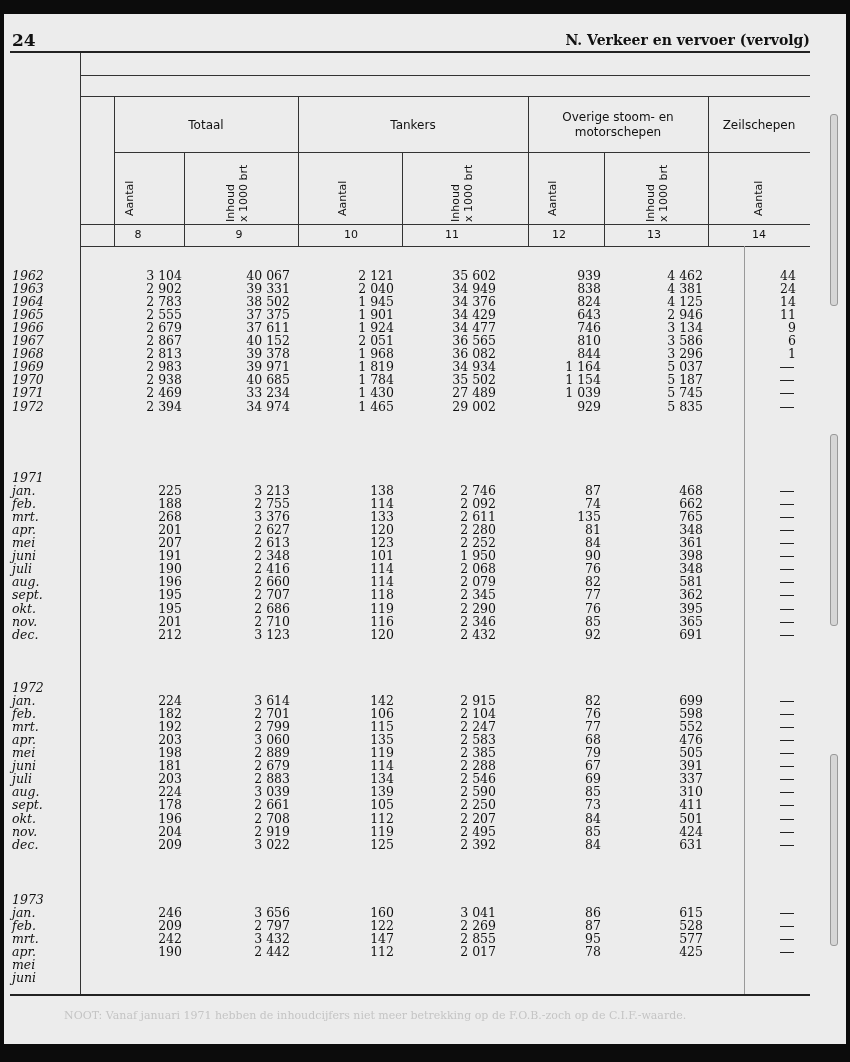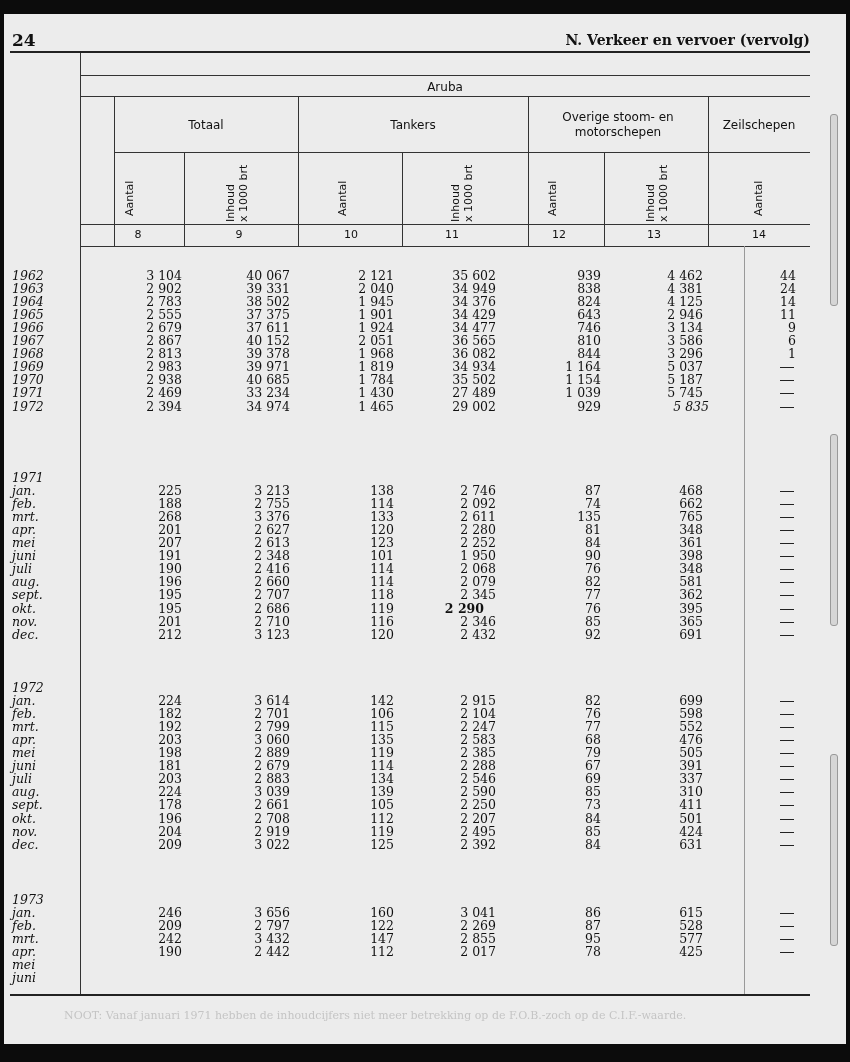--- a/index.html
+++ b/index.html
@@ -38,21 +38,20 @@
 </style>
 </head>
 <body>
 
 <div class="page" id="page">
   <div class="page-num">24</div>
   <div class="running-head">N.   Verkeer en vervoer (vervolg)</div>
   <div class="rule-top"></div>
 
   <div class="hline" style="left:76px; right:36px; top:61px;"></div>
-  <div class="hd" style="left:76px; right:36px; top:66px;">Aruba</div>
   <div class="hline" style="left:76px; right:36px; top:82px;"></div>
 
   <div class="hd" style="left:110px; width:184px; top:104px;">Totaal</div>
   <div class="hd" style="left:294px; width:230px; top:104px;">Tankers</div>
   <div class="hd" style="left:524px; width:180px; top:96px; line-height:15px;">Overige stoom- en motorschepen</div>
   <div class="hd" style="left:704px; width:102px; top:104px;">Zeilschepen</div>
   <div class="hline" style="left:110px; right:36px; top:138px;"></div>
 
   <div class="vhd" style="left:119px; top:202px;">Aantal</div>
   <div class="vhd" style="left:220px; top:208px; white-space:pre;">Inhoud
@@ -186,21 +185,21 @@
         <div class="num" style="right: 143px; top: 371.45px;">5 745</div>
         <div class="dash" style="left: 776px; top: 379.45px;"></div>
       </div>
       <div>
         <div class="lbl" style="top: 384.5px;">1972</div>
         <div class="num" style="right: 664px; top: 384.5px;">2 394</div>
         <div class="num" style="right: 556px; top: 384.5px;">34 974</div>
         <div class="num" style="right: 452px; top: 384.5px;">1 465</div>
         <div class="num" style="right: 350px; top: 384.5px;">29 002</div>
         <div class="num" style="right: 245px; top: 384.5px;">929</div>
-        <div class="num" style="right: 137px; top: 384.5px; font-style: italic;">5 835</div>
+        <div class="num" style="right: 143px; top: 384.5px;">5 835</div>
         <div class="dash" style="left: 776px; top: 392.5px;"></div>
       </div>
       <div class="lbl" style="top: 456px;">1971</div>
       <div>
         <div class="lbl" style="top: 469.05px;">jan.</div>
         <div class="num" style="right: 664px; top: 469.05px;">225</div>
         <div class="num" style="right: 556px; top: 469.05px;">3 213</div>
         <div class="num" style="right: 452px; top: 469.05px;">138</div>
         <div class="num" style="right: 350px; top: 469.05px;">2 746</div>
         <div class="num" style="right: 245px; top: 469.05px;">87</div>
@@ -285,21 +284,21 @@
         <div class="num" style="right: 350px; top: 573.45px;">2 345</div>
         <div class="num" style="right: 245px; top: 573.45px;">77</div>
         <div class="num" style="right: 143px; top: 573.45px;">362</div>
         <div class="dash" style="left: 776px; top: 581.45px;"></div>
       </div>
       <div>
         <div class="lbl" style="top: 586.5px;">okt.</div>
         <div class="num" style="right: 664px; top: 586.5px;">195</div>
         <div class="num" style="right: 556px; top: 586.5px;">2 686</div>
         <div class="num" style="right: 452px; top: 586.5px;">119</div>
-        <div class="num" style="right: 362px; top: 586.5px; font-weight: bold;">2 290</div>
+        <div class="num" style="right: 350px; top: 586.5px;">2 290</div>
         <div class="num" style="right: 245px; top: 586.5px;">76</div>
         <div class="num" style="right: 143px; top: 586.5px;">395</div>
         <div class="dash" style="left: 776px; top: 594.5px;"></div>
       </div>
       <div>
         <div class="lbl" style="top: 599.55px;">nov.</div>
         <div class="num" style="right: 664px; top: 599.55px;">201</div>
         <div class="num" style="right: 556px; top: 599.55px;">2 710</div>
         <div class="num" style="right: 452px; top: 599.55px;">116</div>
         <div class="num" style="right: 350px; top: 599.55px;">2 346</div>

